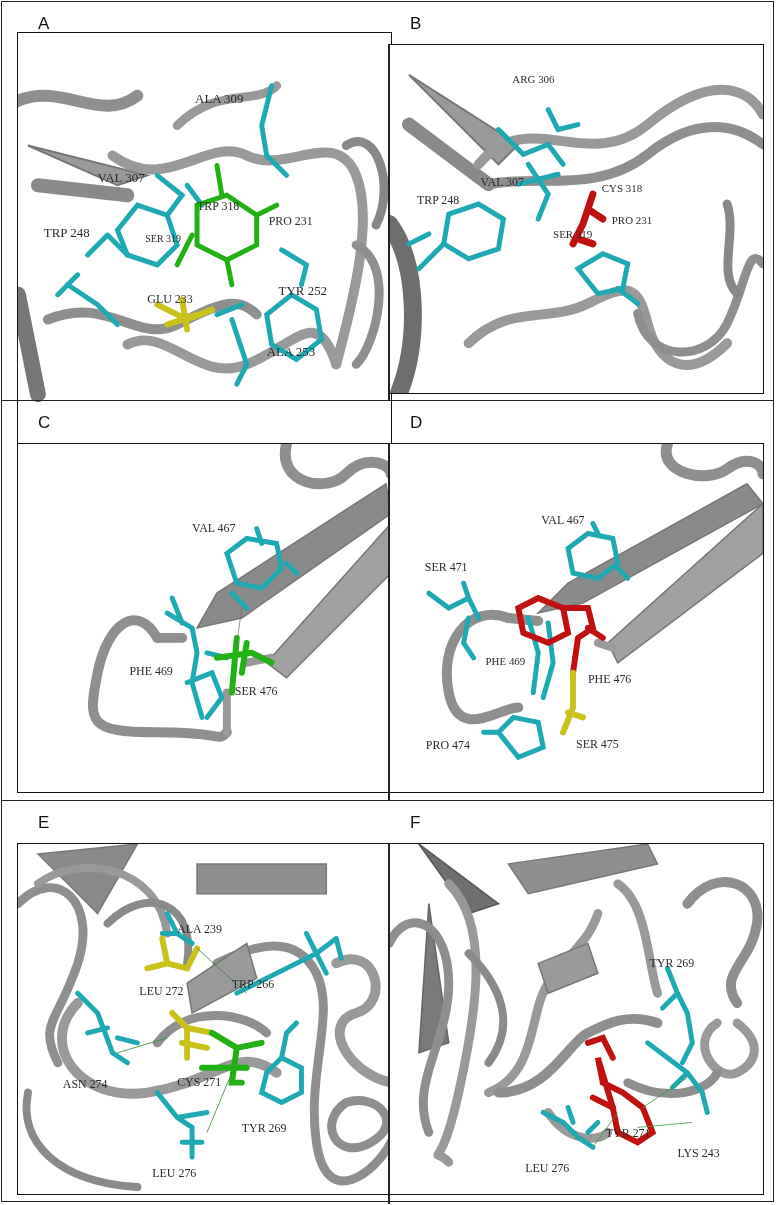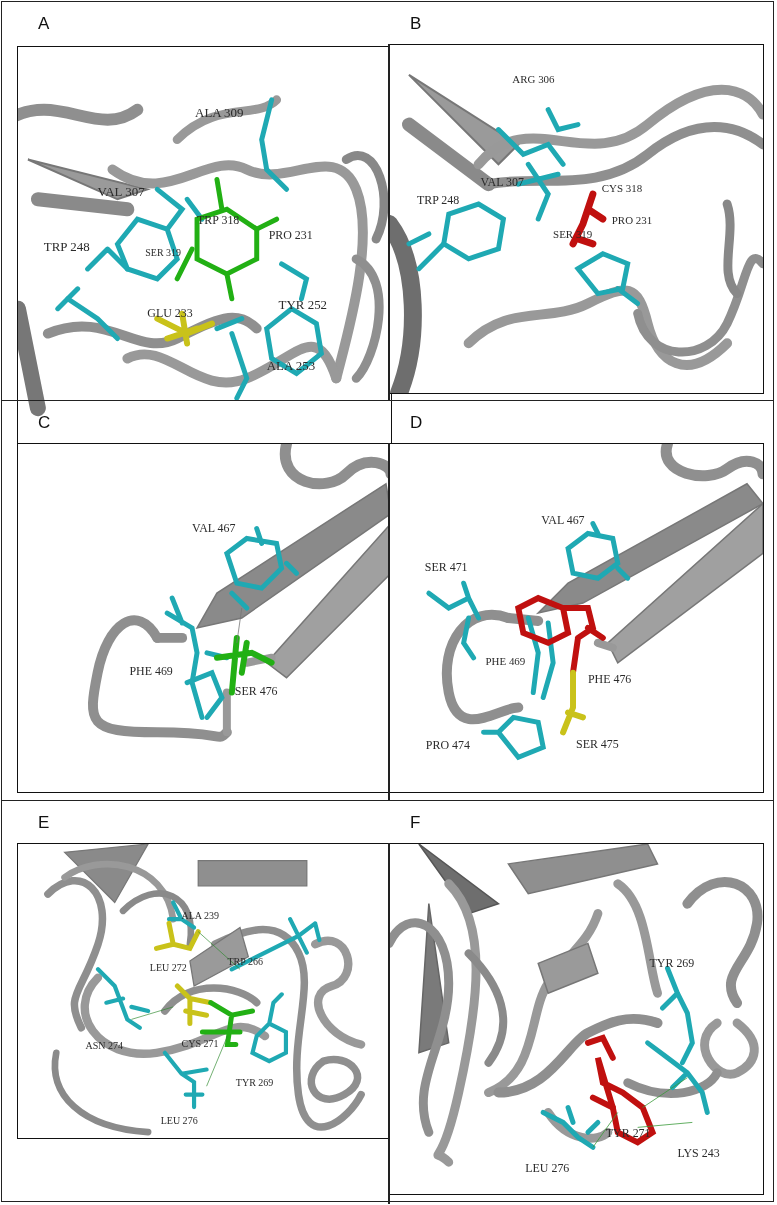--- a/index.html
+++ b/index.html
@@ -15,21 +15,21 @@
 </style>
 </head>
 <body>
 
 <div class="figure">
 
   <div class="row" style="top:0; height:398px;">
 
     <div class="panel" style="left:0; width:386px;">
       <div class="panel-letter" style="left:36px;">A</div>
-      <div class="frame" style="left:15px; top:44px; width:375px; height:416px;">
+      <div class="frame" style="left:15px; top:30px; width:375px; height:416px;">
         <svg viewBox="0 0 375 350">
           <g fill="none" stroke-linecap="round">
             <path d="M-10 40 C 40 10, 80 60, 120 30" stroke="#8f8f8f" stroke-width="12"></path>
             <path d="M10 80 L 130 110 L 100 120 Z" fill="#9a9a9a" stroke="#777" stroke-width="2"></path>
             <path d="M20 120 L 110 130" stroke="#8a8a8a" stroke-width="14"></path>
             <path d="M95 90 C 150 130, 190 70, 230 90 S 320 60, 340 110 S 330 260, 320 300" stroke="#999" stroke-width="10"></path>
             <path d="M160 60 C 200 20, 240 40, 260 20" stroke="#999" stroke-width="9"></path>
             <path d="M30 255 C 90 230, 120 280, 160 260 S 220 230, 240 250" stroke="#8f8f8f" stroke-width="10"></path>
             <path d="M110 280 C 150 260, 180 320, 230 300 S 300 240, 320 300" stroke="#999" stroke-width="10"></path>
             <path d="M330 80 C 360 60, 380 120, 360 160" stroke="#888" stroke-width="9"></path>
@@ -179,21 +179,21 @@
         </svg>
       </div>
     </div>
     <div style="position:absolute; left:386px; top:42px; width:1.5px; height:358px; background:#222;"></div>
   </div>
 
   <div class="row" style="top:798px; height:403px;">
 
     <div class="panel" style="left:0; width:386px;">
       <div class="panel-letter" style="left:36px;">E</div>
-      <div class="frame" style="left:15px; top:42px; width:375px; height:296px;">
+      <div class="frame" style="left:15px; top:42px; width:375px; height:352px;">
         <svg viewBox="0 0 375 352">
           <g fill="none" stroke-linecap="round">
             <path d="M20 10 L 120 0 L 80 70 Z" fill="#8a8a8a" stroke="#777" stroke-width="1.5"></path>
             <path d="M180 20 L 310 20 L 310 50 L 180 50 Z" fill="#8f8f8f" stroke="#777" stroke-width="1.5"></path>
             <path d="M0 60 C 40 20, 80 60, 60 120 S 20 180, 40 220" stroke="#8f8f8f" stroke-width="9"></path>
             <path d="M20 40 C 60 10, 140 20, 150 90" stroke="#999" stroke-width="8"></path>
             <path d="M90 80 C 130 40, 180 60, 170 120" stroke="#8a8a8a" stroke-width="8"></path>
             <path d="M60 160 C 20 200, 60 260, 130 250 S 220 200, 260 230" stroke="#999" stroke-width="10"></path>
             <path d="M200 120 C 240 100, 280 90, 300 130 S 290 230, 300 300 S 360 330, 375 300" stroke="#8f8f8f" stroke-width="9"></path>
             <path d="M320 120 C 360 100, 375 160, 340 170 S 330 230, 375 240" stroke="#999" stroke-width="10"></path>

